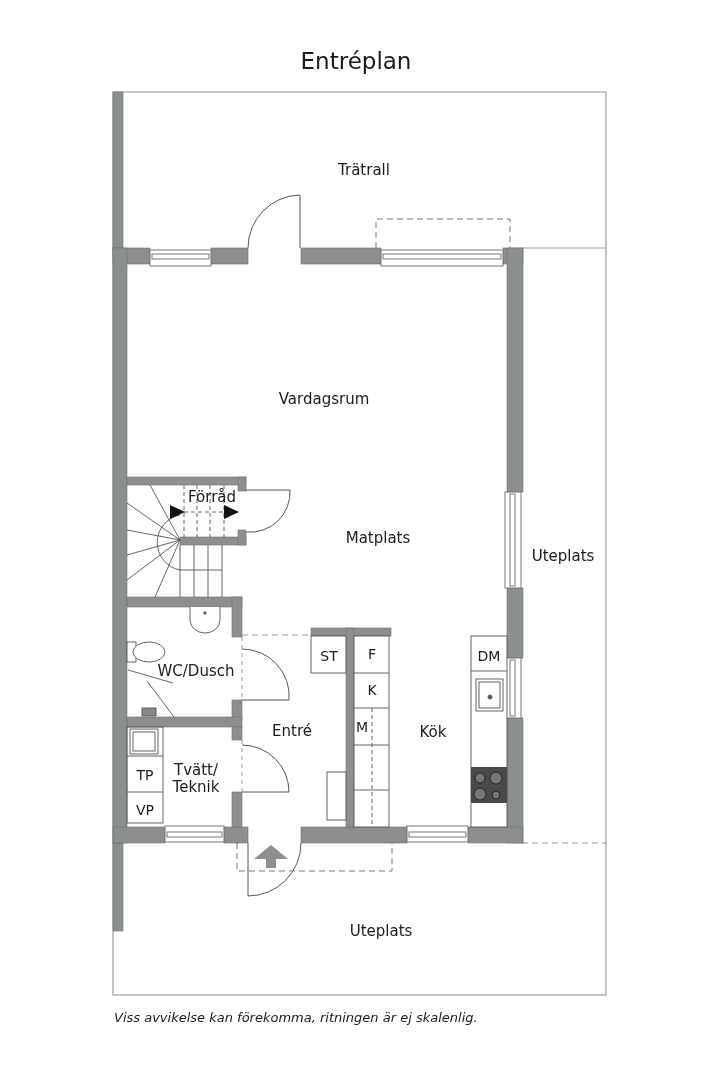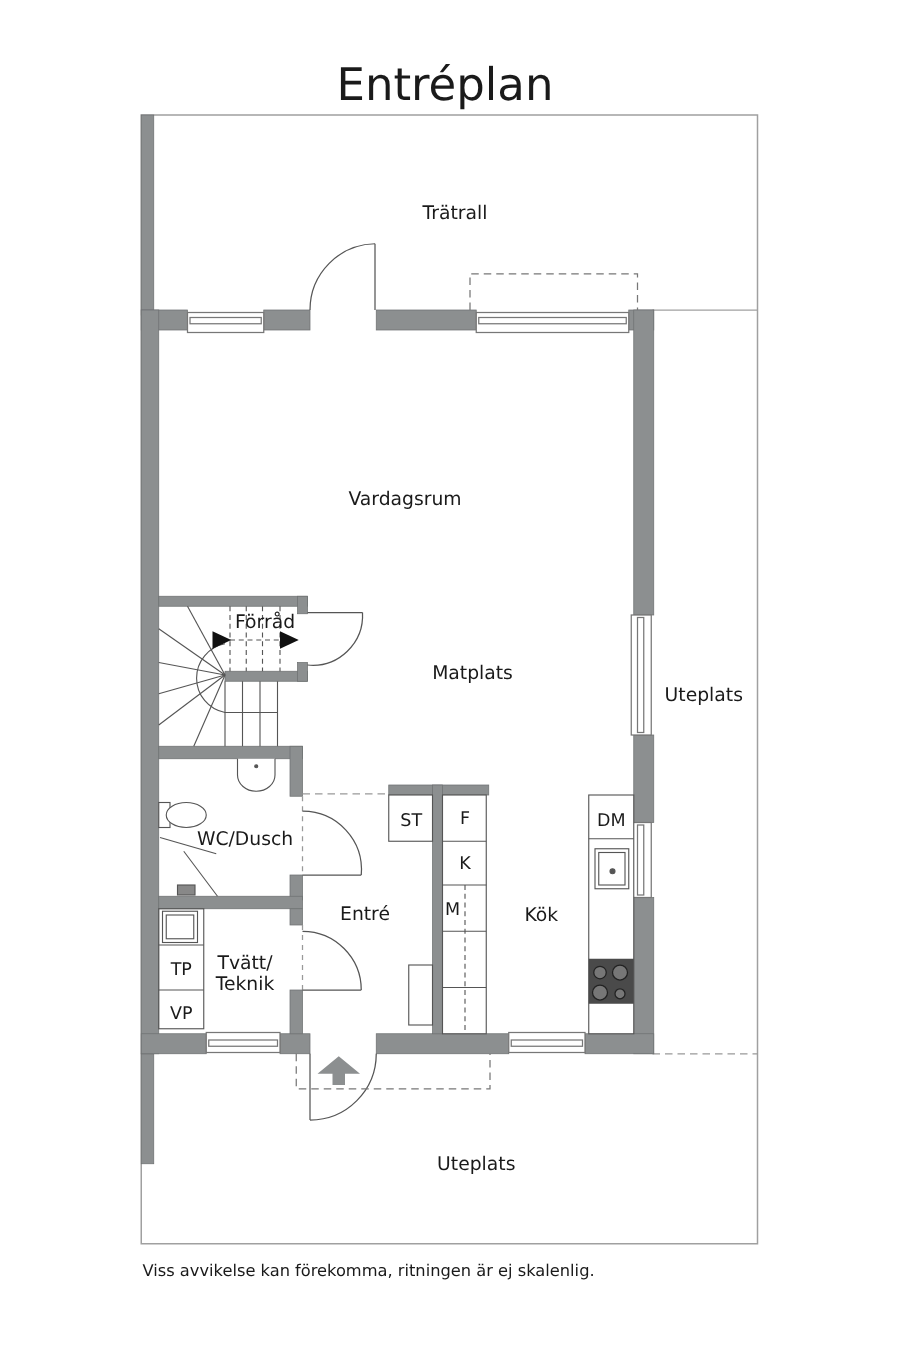--- a/index.html
+++ b/index.html
@@ -1,23 +1,23 @@
 <!DOCTYPE html>
 <html><head>
   <meta charset="utf-8">
   <style>
     html, body { margin: 0; padding: 0; background: #ffffff; }
     body { width: 720px; height: 1080px; position: relative; overflow: hidden;
            font-family: "DejaVu Sans", sans-serif; color: #1a1a1a; }
     #title { position: absolute; left: 0; width: 712px; top: 48px; text-align: center;
-             font-size: 36px; font-weight: normal; }
+             font-size: 23px; font-weight: normal; }
     #plan { position: absolute; left: 0; top: 0; }
     .lbl { font-family: "DejaVu Sans", sans-serif; font-size: 15px; fill: #1a1a1a; }
     .lbl-sm { font-family: "DejaVu Sans", sans-serif; font-size: 14px; fill: #1a1a1a; }
-    #disclaimer { position: absolute; left: 114px; top: 1010px; font-size: 13px; }
+    #disclaimer { position: absolute; left: 114px; top: 1010px; font-size: 13px; font-style: italic; }
   </style>
 </head>
 <body>
 
 <div id="title">Entréplan</div>
 
 <svg id="plan" width="720" height="1080" viewBox="0 0 720 1080">
 
   <rect x="113" y="92" width="493" height="903" fill="none" stroke="#a0a0a0" stroke-width="1.2"></rect>
 

